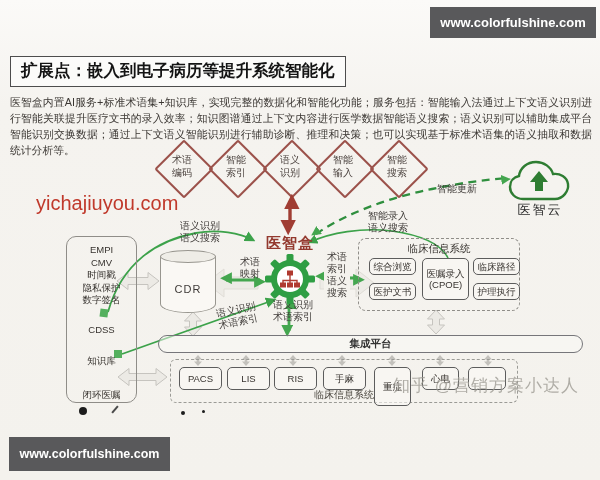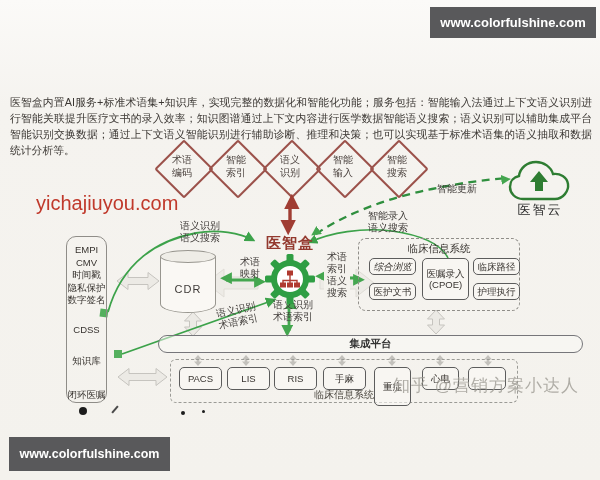--- a/index.html
+++ b/index.html
@@ -15,21 +15,21 @@
   
   .title-box{position:absolute;left:10px;top:56px;border:1.2px solid #4d4d4d;background:rgba(255,255,255,.55);
              padding:3px 10px 4px;font-size:16.5px;font-weight:bold;color:#141414;white-space:nowrap;}
   .desc{position:absolute;left:10px;top:94px;width:582px;font-size:10.8px;line-height:16px;color:#3b3733;text-align:justify;}
   
   .diamond{position:absolute;width:38px;height:38px;border:2px solid #9c524b;transform:rotate(45deg);border-radius:2px;}
   .diamond-lbl{position:absolute;width:44px;text-align:center;font-size:10px;line-height:12.5px;color:#4d4440;white-space:pre-line;z-index:2;}
   
   .lbl{position:absolute;font-size:10px;line-height:11.5px;color:#3f3b38;text-align:center;white-space:pre-line;z-index:2;}
   
-  .left-col{position:absolute;left:66px;top:236px;width:41px;height:167px;border:1.5px solid #8f8d88;border-radius:10px;
+  .left-col{position:absolute;left:66px;top:236px;width:71px;height:167px;border:1.5px solid #8f8d88;border-radius:10px;
             box-sizing:border-box;padding-top:7px;text-align:center;font-size:9.5px;color:#37332f;z-index:2;}
   .left-col .it{line-height:12.5px;}
   .gap1{margin-top:17px;} .gap2{margin-top:19px;} .gap3{margin-top:21px;}
   
   .cdr-body{position:absolute;left:160px;top:256px;width:56px;height:57px;box-sizing:border-box;
             border:1.4px solid #98968f;border-top:none;border-radius:0 0 28px 28px/0 0 9px 9px;background:#faf8f4;z-index:1;}
   .cdr-top{position:absolute;left:160px;top:250px;width:56px;height:13px;box-sizing:border-box;
            border:1.4px solid #98968f;border-radius:50%;background:#efede7;z-index:2;}
   .cdr-lbl{position:absolute;left:160px;top:283px;width:56px;text-align:center;font-size:11px;letter-spacing:1px;color:#3f3b38;z-index:2;}
   
@@ -110,20 +110,21 @@
 
   <div class="wm-bar wm-top">
       <span>www.colorfulshine.com</span>
     </div>
   <div class="wm-bar wm-bottom">
       <span>www.colorfulshine.com</span>
     </div>
   <div class="wm-red">yichajiuyou.com</div>
   <div class="wm-zhihu">知乎 @营销方案小达人</div>
 
+  <div class="title-box">扩展点：嵌入到电子病历等提升系统智能化</div>
   <div class="desc">医智盒内置AI服务+标准术语集+知识库，实现完整的数据化和智能化功能；服务包括：智能输入法通过上下文语义识别进行智能关联提升医疗文书的录入效率；知识图谱通过上下文内容进行医学数据智能语义搜索；语义识别可以辅助集成平台智能识别交换数据；通过上下文语义智能识别进行辅助诊断、推理和决策；也可以实现基于标准术语集的语义抽取和数据统计分析等。</div>
 
   <div class="diamond" style="left:163px;top:148px;"></div>
   <div class="diamond" style="left:217px;top:148px;"></div>
   <div class="diamond" style="left:271px;top:148px;"></div>
   <div class="diamond" style="left:324px;top:148px;"></div>
   <div class="diamond" style="left:378px;top:148px;"></div>
   <div class="diamond-lbl" style="left:160px;top:154px;">术语
 编码</div>
   <div class="diamond-lbl" style="left:214px;top:154px;">智能
@@ -173,21 +174,21 @@
       <path d="M27,23 V26 M20,31 V28.5 H34 V31 M27,26 V31" stroke="#b03a30" stroke-width="1.4" fill="none"></path>
       <rect x="24" y="18.5" width="6" height="5" fill="#b03a30"></rect>
       <rect x="17" y="30.5" width="6" height="5" fill="#b03a30"></rect>
       <rect x="24" y="30.5" width="6" height="5" fill="#b03a30"></rect>
       <rect x="31" y="30.5" width="6" height="5" fill="#b03a30"></rect>
     </g>
   </svg>
 
   <div class="rpanel">
     <div class="rpanel-title">临床信息系统</div>
-    <div class="mini-box" style="left:10px;top:19px;width:47px;height:17px;font-style:italic;">综合浏览</div>
+    <div class="mini-box" style="left:10px;top:19px;width:47px;height:17px;">综合浏览</div>
     <div class="mini-box" style="left:10px;top:44px;width:47px;height:17px;">医护文书</div>
     <div class="mini-box" style="left:63px;top:19px;width:47px;height:42px;">医嘱录入
 (CPOE)</div>
     <div class="mini-box" style="left:114px;top:19px;width:47px;height:17px;">临床路径</div>
     <div class="mini-box" style="left:114px;top:44px;width:47px;height:17px;">护理执行</div>
   </div>
 
   <div class="ibar">集成平台</div>
 
   <div class="cis">

